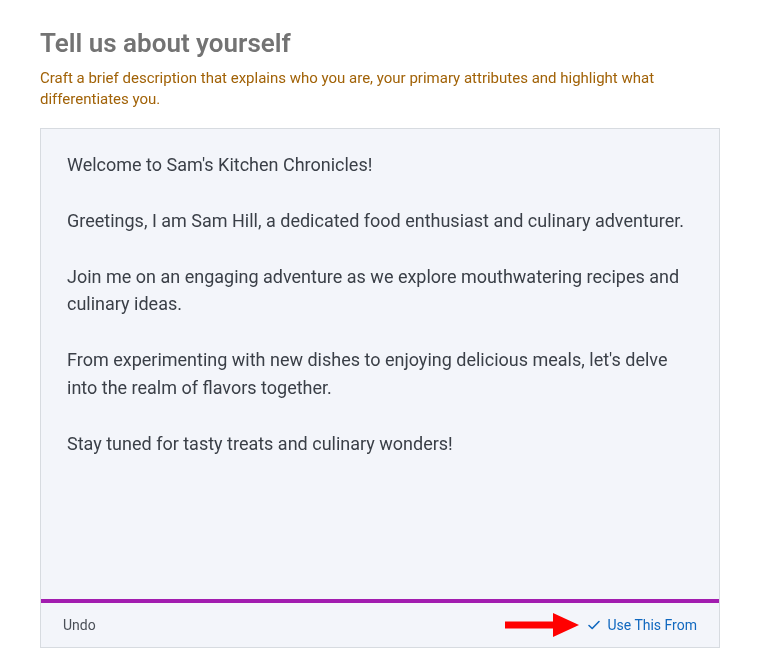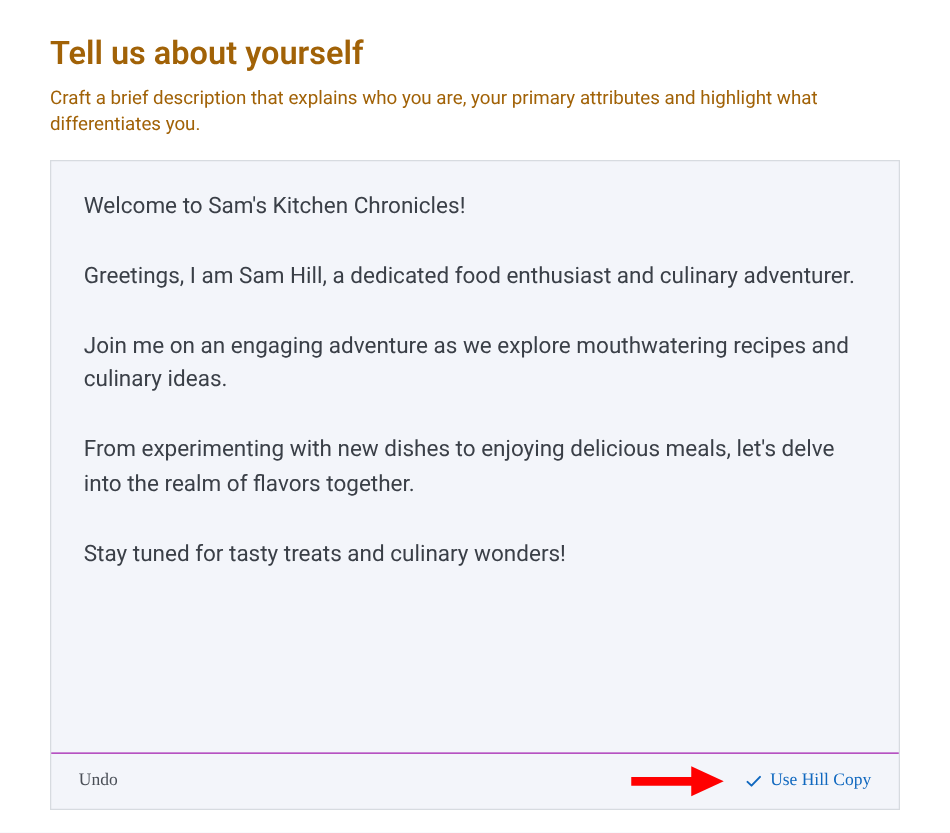--- a/index.html
+++ b/index.html
@@ -12,21 +12,21 @@
       font-family: -apple-system, BlinkMacSystemFont, "Segoe UI", Roboto, Helvetica, Arial, sans-serif;
       background: #ffffff;
       width: 760px;
       height: 666px;
       padding: 28px 40px 20px 40px;
     }
 
     .page-title {
       font-size: 26px;
       font-weight: 600;
-      color: #a16207;
+      color: #737373;
       margin-bottom: 10px;
     }
 
     .page-subtitle {
       font-size: 15px;
       color: #a16207;
       line-height: 1.4;
       margin-bottom: 18px;
     }
 
@@ -68,27 +68,26 @@
 
     .editor-text {
       font-size: 18px;
       color: #3a3f47;
       line-height: 1.55;
       white-space: pre-wrap;
       outline: none;
     }
 
     .editor-footer {
-      border-top: 1px solid #a21caf;
+      border-top: 4px solid #a21caf;
       padding: 14px 22px 14px 22px;
       display: flex;
       align-items: flex-start;
       justify-content: space-between;
       position: relative;
-      font-family: Liberation Serif, serif;
     }
 
     .undo-link {
       font-size: 14px;
       color: #4a4f57;
       cursor: pointer;
     }
 
     .use-copy-link {
       font-size: 14px;
@@ -146,18 +145,18 @@
         <polygon points="50,2 76,14 50,26" fill="#ff0000"></polygon>
       </svg>
     </span>
 
     <span class="use-copy-link">
       <span class="check-icon">
         <svg width="14" height="14" viewBox="0 0 14 14">
           <polyline points="2,7.5 5.2,10.5 12,3.5" fill="none" stroke="#1068bf" stroke-width="1.6" stroke-linecap="round" stroke-linejoin="round"></polyline>
         </svg>
       </span>
-      <span>Use Hill Copy</span>
+      <span>Use This From</span>
     </span>
 
   </div>
 
 </div>
 
 </body></html>

